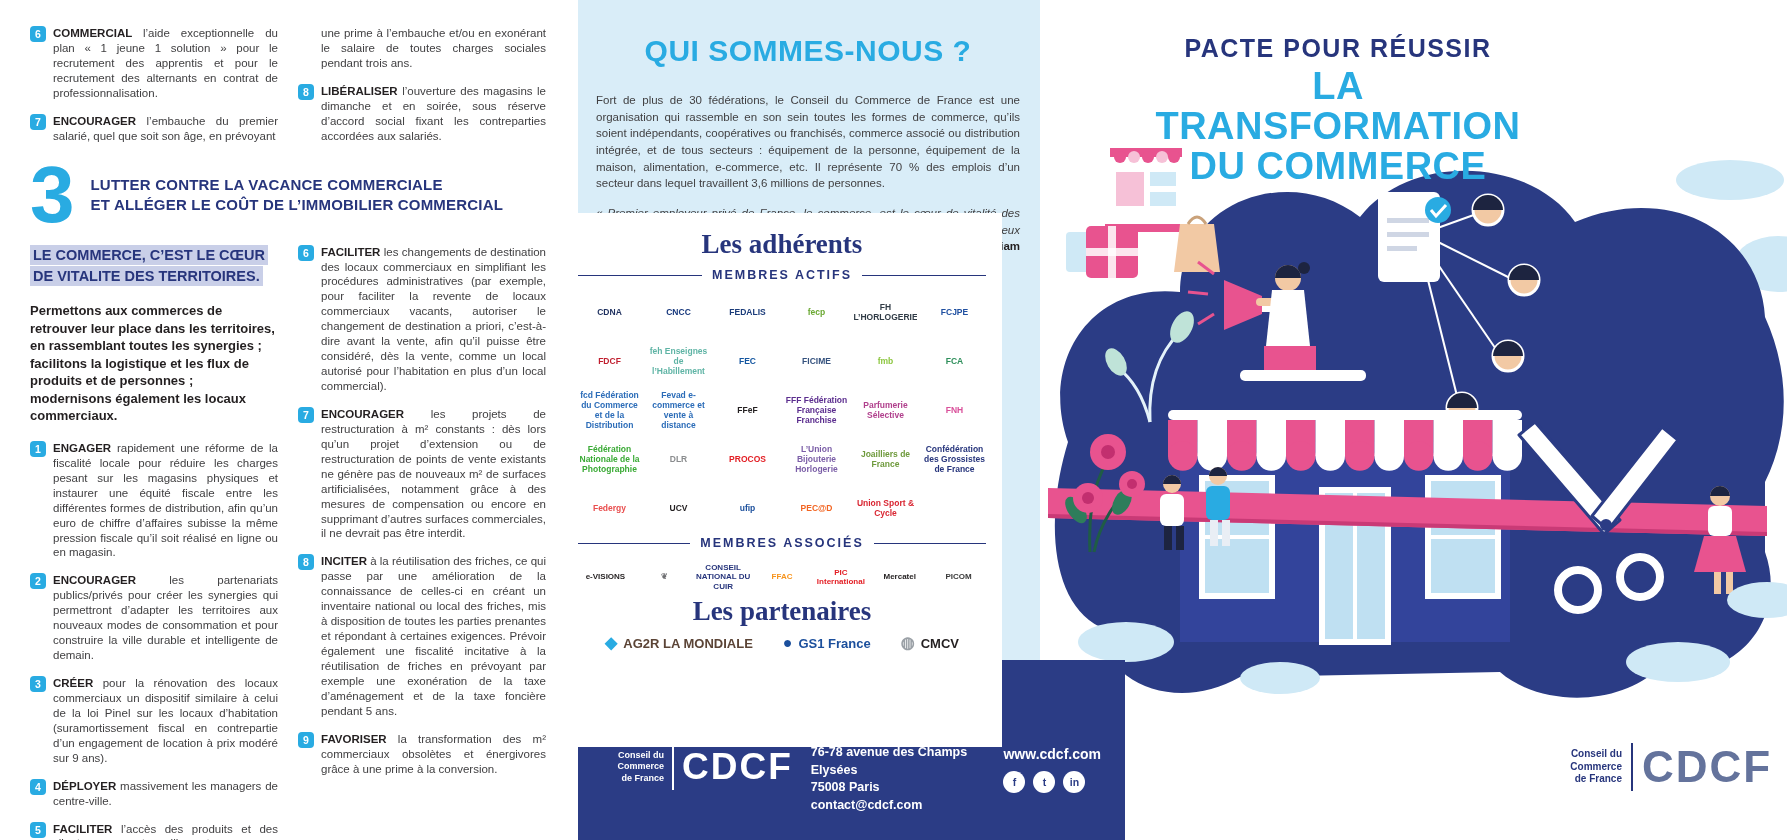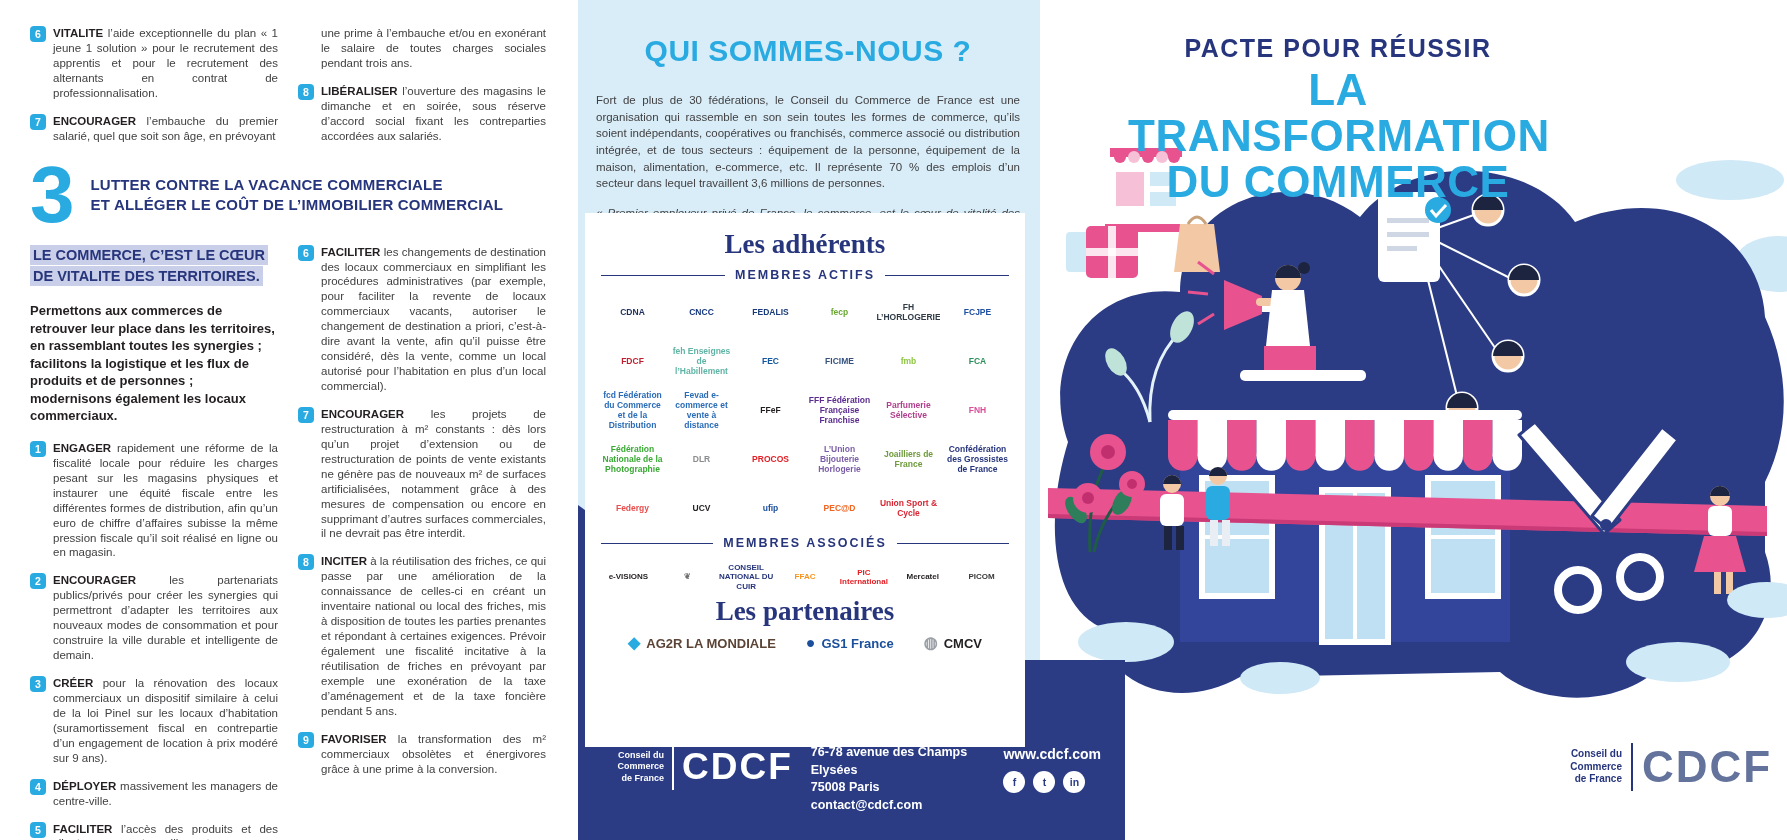--- a/index.html
+++ b/index.html
@@ -29,21 +29,21 @@
   
   .mid-blue { position:absolute; left:578px; top:0; width:462px; height:660px; background:#d9edf8; z-index:0; }
   .mid-inner { padding:34px 20px 0 18px; }
   .who-title { text-align:center; color:#29abe2; font-size:30px; font-weight:800; letter-spacing:0.5px; margin:0 0 24px; }
   .mid-p { font-size:11.5px; color:#414042; text-align:justify; line-height:1.45; margin:0 0 13px; }
   .mid-p .qb { font-style:normal; font-weight:800; color:#231f20; }
 
   .wedge { position:absolute; left:578px; top:505px; width:467px; height:335px; background:#2b3c85;
            clip-path:polygon(0 0, 100% 100%, 0 100%); z-index:1; }
 
-  .card { position:absolute; left:585px; top:213px; width:440px; height:534px; background:#ffffff; z-index:3;
+  .card { position:absolute; left:562px; top:213px; width:440px; height:534px; background:#ffffff; z-index:3;
           padding:16px 16px 12px; box-sizing:border-box; }
   .serif-title { font-family:"Liberation Serif", serif; color:#27357c; font-size:27px; font-weight:bold;
                  text-align:center; margin:0 0 8px; }
   .divider { display:flex; align-items:center; gap:10px; color:#27357c; font-size:12.5px; letter-spacing:2px;
              font-weight:600; margin:4px 0 10px; }
   .divider .dline { flex:1; height:1px; background:#27357c; }
   .logo-grid { display:grid; grid-template-columns:repeat(6,1fr); gap:7px 6px; margin-bottom:6px; }
   .logo { display:flex; align-items:center; justify-content:center; text-align:center; font-weight:800;
           font-size:8.5px; line-height:1.15; height:42px; overflow:hidden; }
   .logo-row { display:flex; justify-content:space-between; align-items:center; gap:4px; margin-bottom:2px; }
@@ -61,39 +61,39 @@
   .address { font-size:12.5px; font-weight:700; line-height:1.4; }
   .webcol { margin-left:auto; padding-right:10px; }
   .site { font-weight:800; font-size:14px; margin:2px 0 9px; }
   .socials { display:flex; gap:8px; }
   .soc { width:22px; height:22px; border-radius:50%; background:#fff; color:#2b3c85; font-weight:800; font-size:10.5px;
          display:flex; align-items:center; justify-content:center; }
 
   
   .rtitle { position:absolute; left:1128px; top:34px; width:420px; text-align:center; z-index:2; }
   .rt1 { color:#27357c; font-weight:800; font-size:25px; letter-spacing:1.5px; margin-bottom:4px; }
-  .rt2 { color:#29abe2; font-weight:800; font-size:44px; line-height:1.05; letter-spacing:0.5px; }
+  .rt2 { color:#29abe2; font-weight:800; font-size:38px; line-height:1.05; letter-spacing:0.5px; }
   .illus { position:absolute; left:1030px; top:122px; width:757px; height:620px; z-index:1; }
   .rlogo { position:absolute; left:1552px; top:742px; display:flex; align-items:center; gap:9px; z-index:2; }
   .rlogo-small { width:70px; text-align:right; font-size:10px; font-weight:600; line-height:1.25; color:#27357c; }
   .rlogo-bar { width:2px; height:48px; background:#27357c; }
   .rlogo-big { font-size:44px; font-weight:800; color:#64739c; letter-spacing:2px; }
 </style>
 </head>
 <body>
 
 <div class="page">
 
   <section class="panel-left">
     <div class="cols">
       <div class="col">
 
           <div class="item">
             <span class="badge">6</span>
-            <p class="itext"><b class="lead">VITALITE</b><span>l’aide exceptionnelle du plan « 1 jeune 1 solution » pour le recrutement des apprentis et pour le recrutement des alternants en contrat de professionnalisation.</span></p>
+            <p class="itext"><b class="lead">COMMERCIAL</b><span>l’aide exceptionnelle du plan « 1 jeune 1 solution » pour le recrutement des apprentis et pour le recrutement des alternants en contrat de professionnalisation.</span></p>
           </div>
 
           <div class="item">
             <span class="badge">7</span>
             <p class="itext"><b class="lead">ENCOURAGER</b><span>l’embauche du premier salarié, quel que soit son âge, en prévoyant</span></p>
           </div>
         </div>
       <div class="col">
 
           <div class="item">

